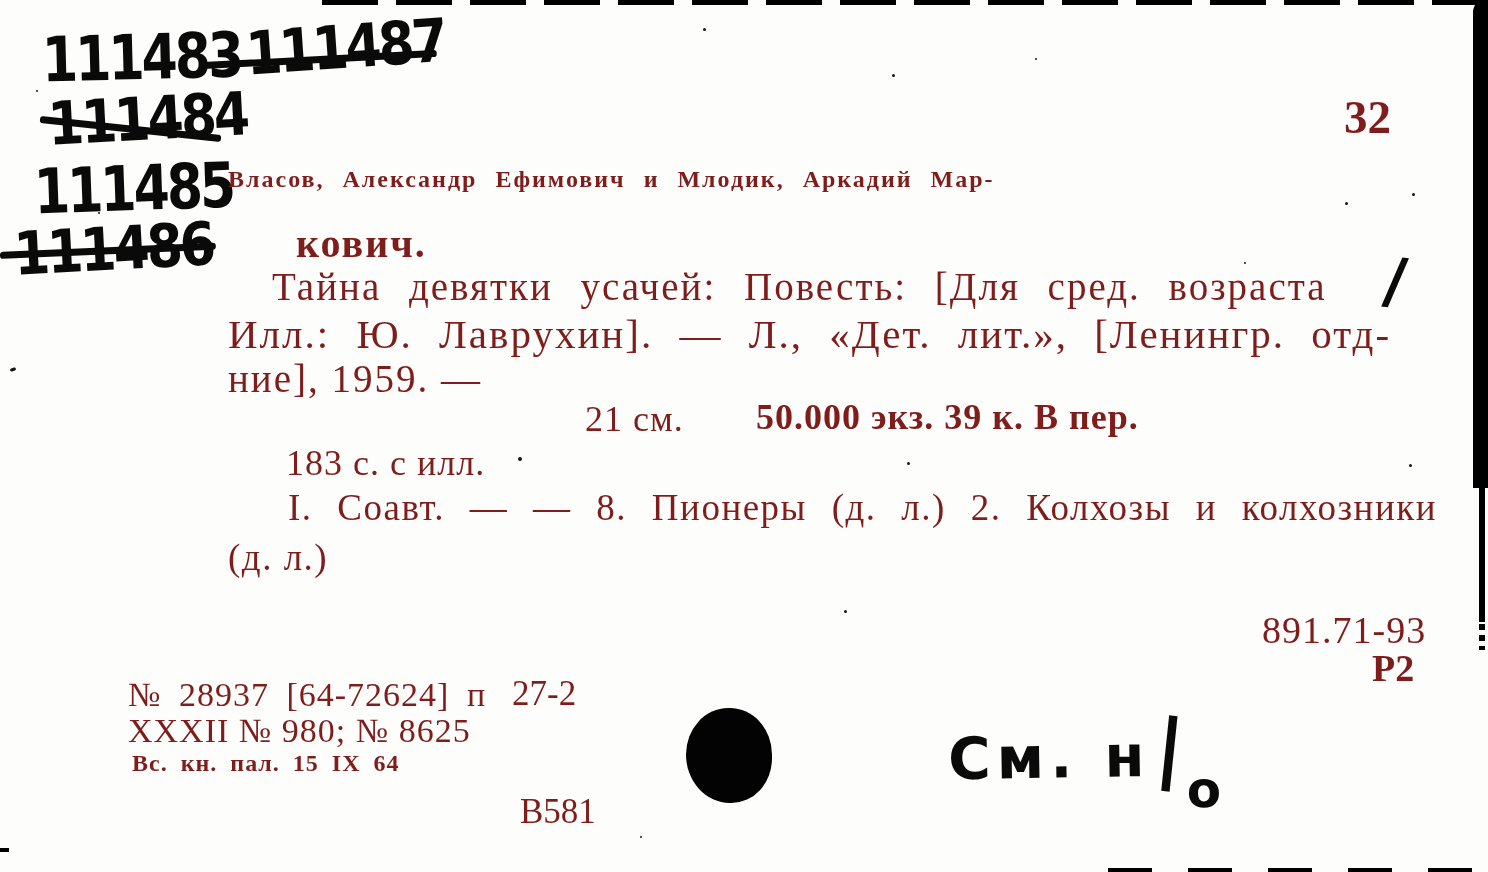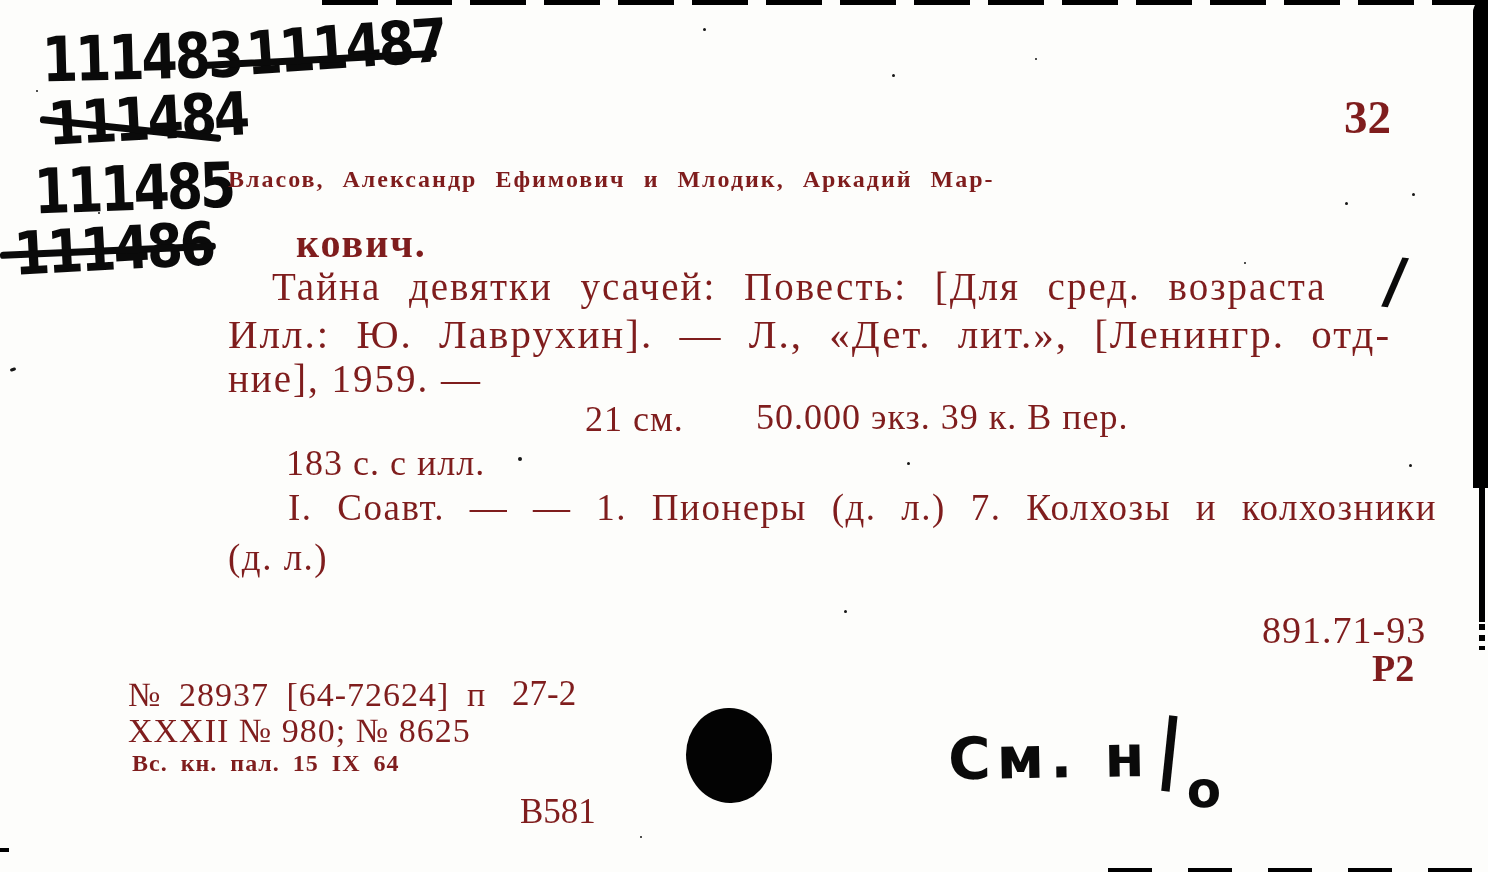--- a/index.html
+++ b/index.html
@@ -49,23 +49,23 @@
 <div class="abs print b" style="left:296px;top:220px;font-size:40px;letter-spacing:2px;">кович.</div>
 
 <div class="abs print" style="left:272px;top:264px;font-size:39px;letter-spacing:2px;word-spacing:16px;">Тайна девятки усачей: Повесть: [Для сред. возраста</div>
 <div class="abs hw" style="left:1384px;top:244px;font-size:62px;font-weight:bold;transform:rotate(6deg);">/</div>
 
 <div class="abs print" style="left:228px;top:310px;font-size:41px;letter-spacing:2px;word-spacing:14px;">Илл.: Ю. Лаврухин]. — Л., «Дет. лит.», [Ленингр. отд-</div>
 <div class="abs print" style="left:228px;top:356px;font-size:39px;letter-spacing:2px;">ние], 1959. —</div>
 
 <div class="abs print" style="left:286px;top:398px;font-size:36px;letter-spacing:1px;margin-top:44px;">183 с. с илл.</div>
 <div class="abs print" style="left:585px;top:398px;font-size:36px;letter-spacing:1px;">21 см.</div>
-<div class="abs print" style="left:756px;top:396px;font-size:36px;letter-spacing:1px;">50.000 экз. 39 к. В пер.</div>
+<div class="abs print" style="left:756px;top:396px;font-size:36px;letter-spacing:1px;font-weight:bold;">50.000 экз. 39 к. В пер.</div>
 
-<div class="abs print" style="left:288px;top:486px;font-size:37px;letter-spacing:1.5px;word-spacing:14px;">I. Соавт. — — 1. Пионеры (д. л.) 7. Колхозы и колхозники</div>
+<div class="abs print" style="left:288px;top:486px;font-size:37px;letter-spacing:1.5px;word-spacing:14px;">I. Соавт. — — 8. Пионеры (д. л.) 2. Колхозы и колхозники</div>
 <div class="abs print" style="left:228px;top:536px;font-size:37px;letter-spacing:1.5px;">(д. л.)</div>
 
 <div class="abs print" style="left:1262px;top:608px;font-size:38px;letter-spacing:1px;">891.71-93</div>
 <div class="abs print b" style="left:1372px;top:646px;font-size:38px;">Р2</div>
 
 <div class="abs print" style="left:128px;top:676px;font-size:34px;letter-spacing:1px;word-spacing:8px;">№ 28937 [64-72624] п</div>
 <div class="abs print" style="left:512px;top:674px;font-size:35px;">27-2</div>
 <div class="abs print" style="left:128px;top:712px;font-size:34px;letter-spacing:1px;">XXXII № 980; № 8625</div>
 <div class="abs print" style="left:132px;top:750px;font-size:24px;letter-spacing:1px;word-spacing:6px;font-weight:bold;">Вс. кн. пал. 15 IX 64</div>
 <div class="abs print" style="left:520px;top:748px;font-size:35px;margin-top:44px;">В581</div>

